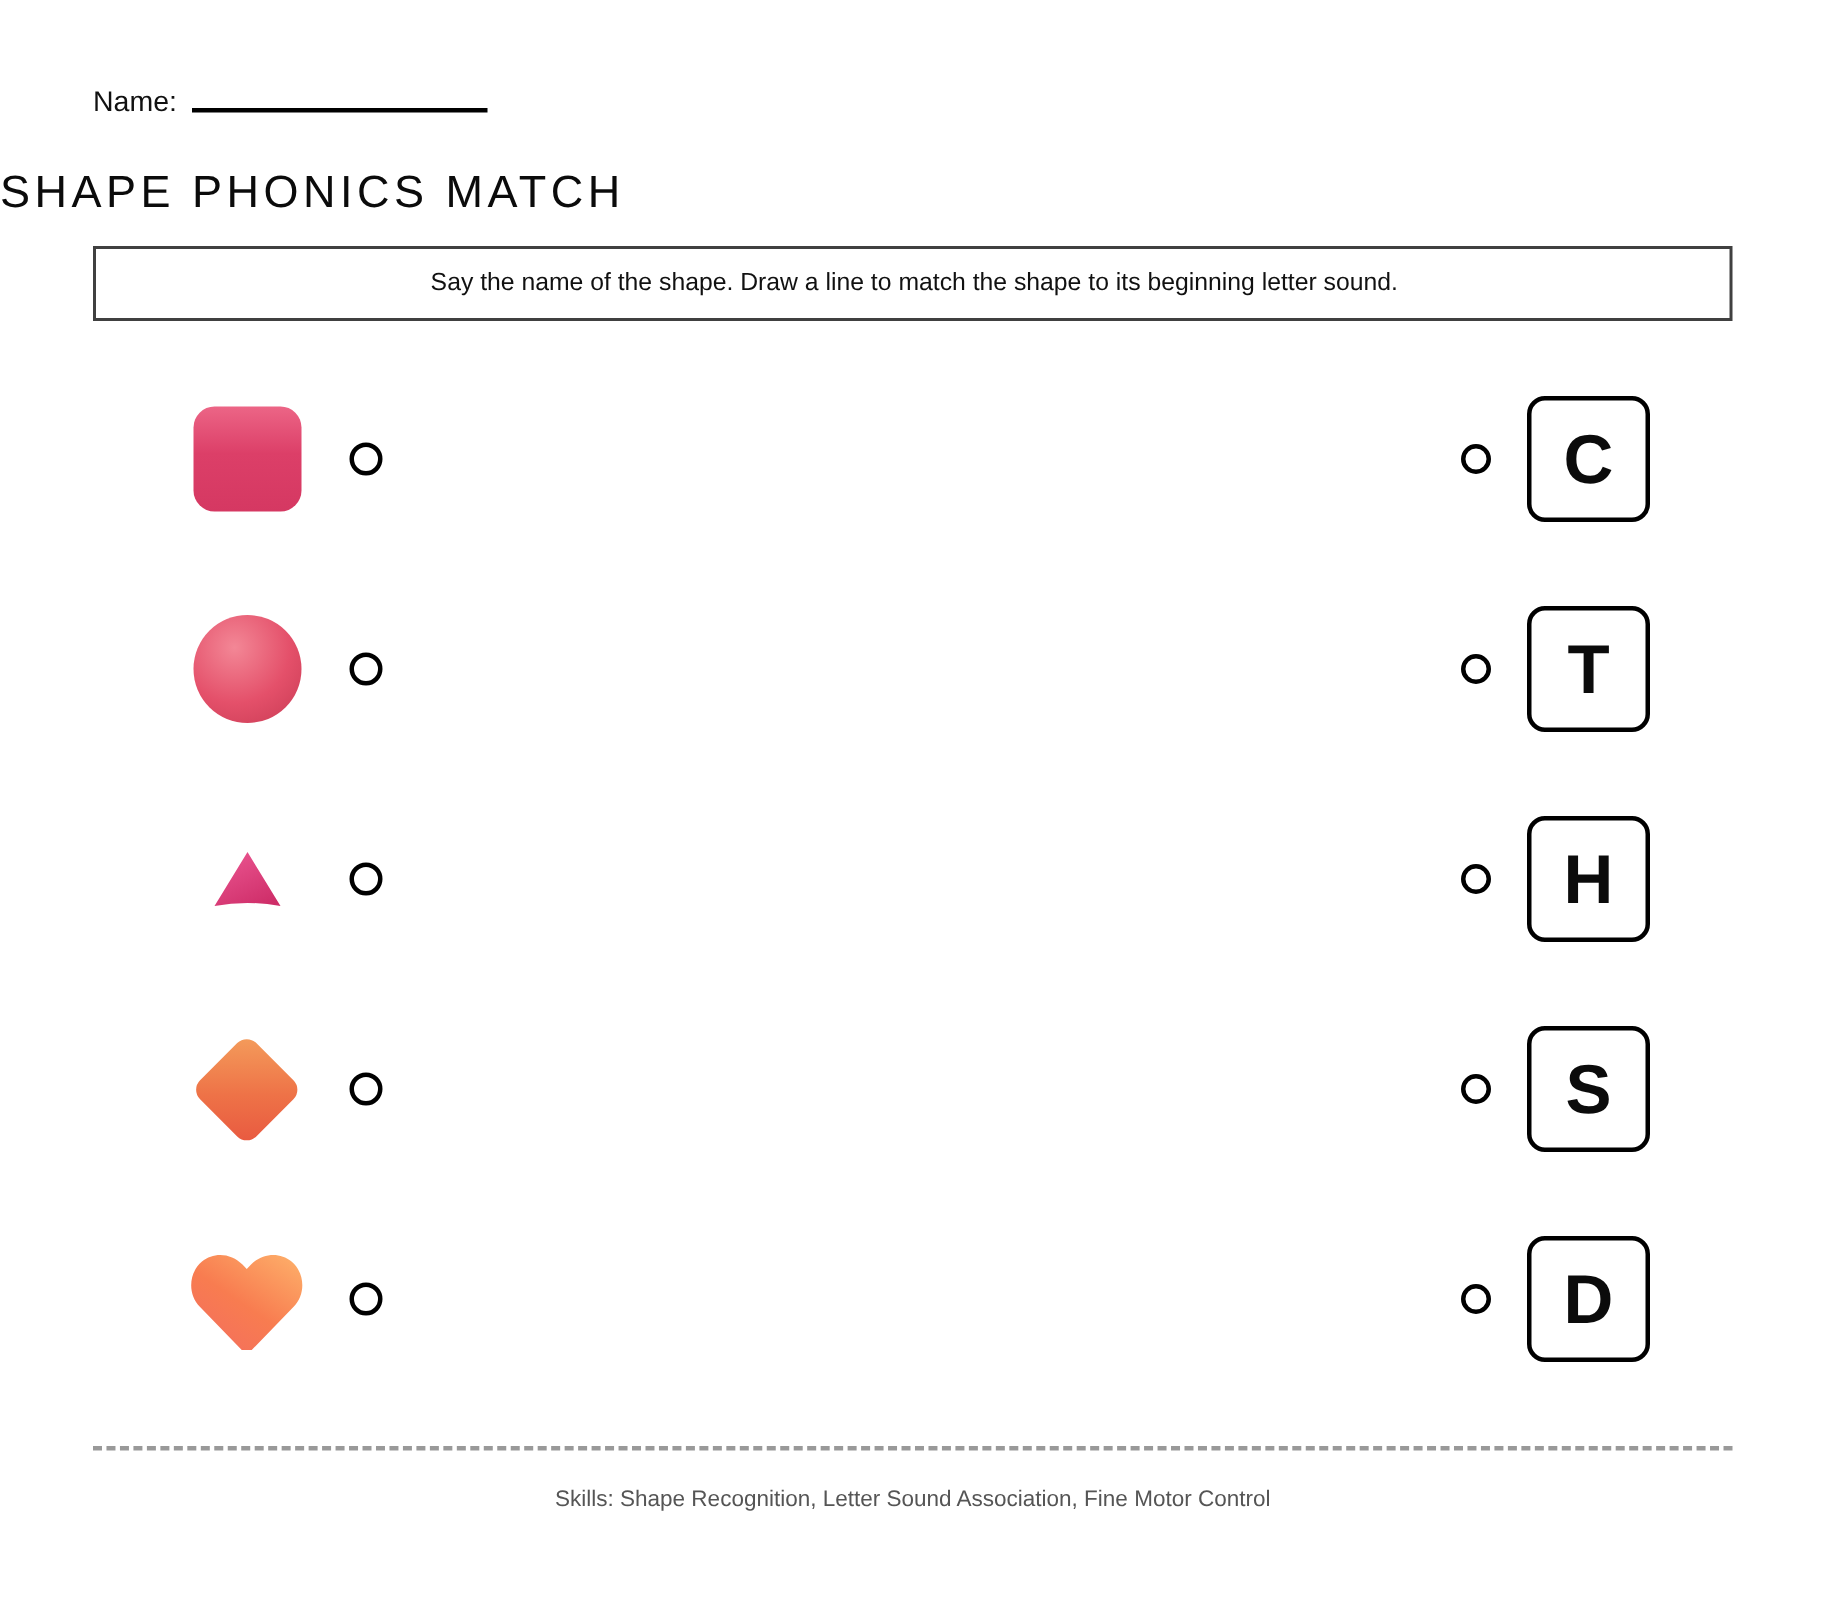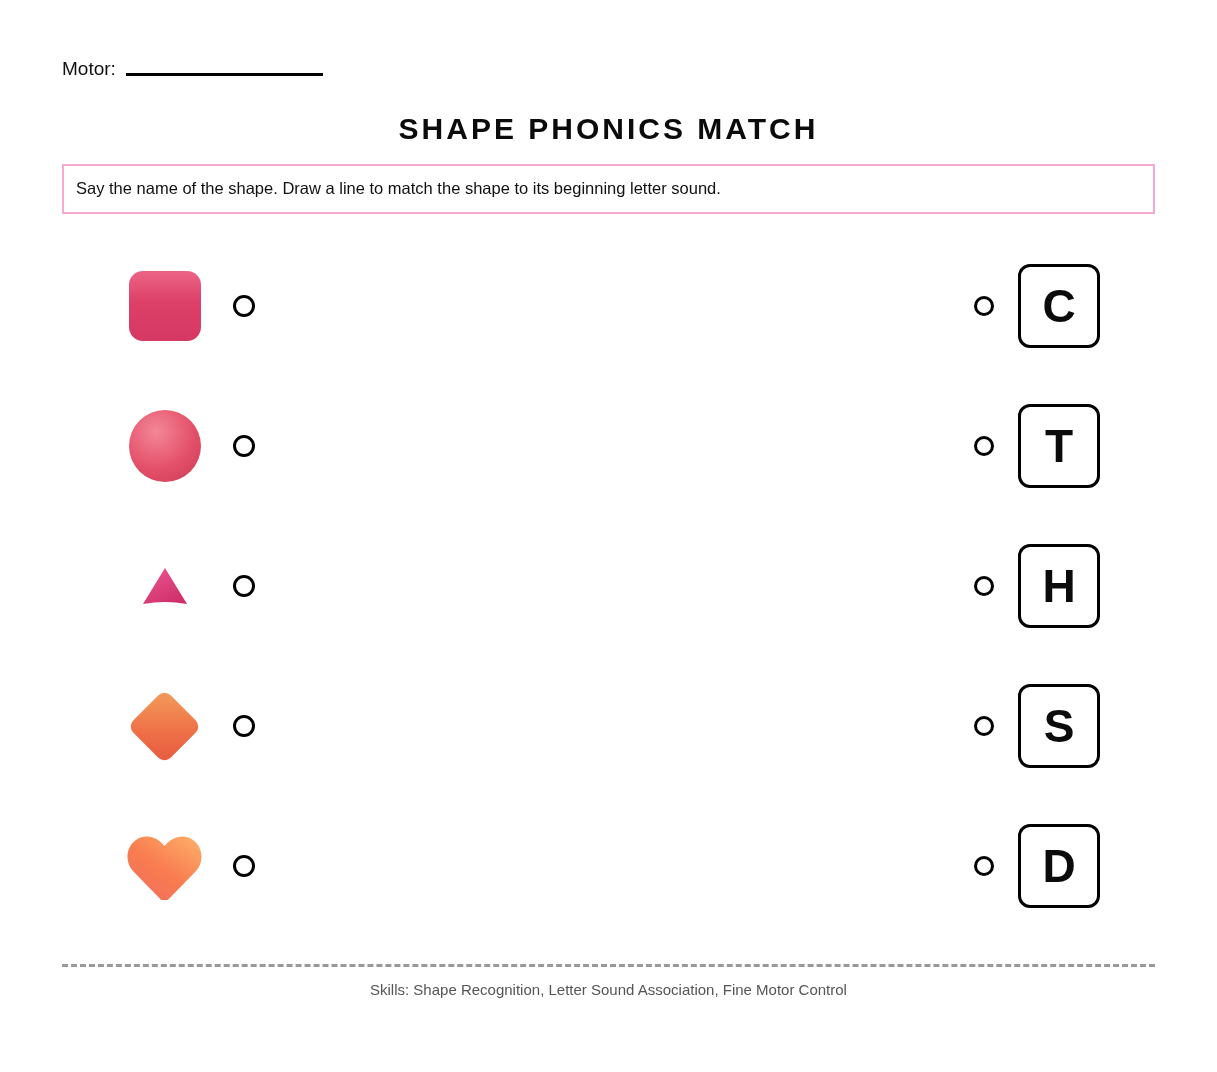--- a/index.html
+++ b/index.html
@@ -24,31 +24,32 @@
   .write-line {
     display: inline-block;
     width: 197px;
     border-bottom: 3px solid #000;
     margin-left: 10px;
     vertical-align: -1px;
   }
 
   
   .title {
-    text-align: center;
+    text-align: left;
     margin-top: 32px;
     font-size: 30px;
-    font-weight: bold;
+    font-weight: normal;
     letter-spacing: 3px;
     color: #0b0b0b;
   }
   .instructions-box {
     margin: 18px 62px 0 62px;
-    border: 2px solid #f9a8d4;
+    border: 2px solid #404040;
     padding: 13px 10px 14px 12px;
+    text-align: center;
   }
   .instructions-text { font-size: 16.5px; color: #111; }
 
   
   .match-area { margin-top: 22px; }
   .match-row { position: relative; height: 140px; }
   .shape-cell {
     position: absolute; left: 127px; top: 50%;
     width: 75px; height: 78px;
     transform: translateY(-50%);
@@ -88,34 +89,34 @@
     background: linear-gradient(to bottom right, #f49e5c 0%, #ee7247 55%, #e85840 100%);
   }
   svg.shape-svg { display: block; }
 
   
   .divider {
     margin: 28px 62px 0 62px;
     border-top: 3px dashed #999;
   }
   .skills {
-    margin-top: 14px;
+    margin-top: 24px;
     text-align: center;
     font-size: 15px;
     color: #555;
   }
 </style>
 </head>
 <body>
 
 <div class="page">
 
   <div class="header-row">
     <div class="field-group">
-      <span>Motor:</span><span class="write-line"></span>
+      <span>Name:</span><span class="write-line"></span>
     </div>
   </div>
 
   <div class="title">SHAPE PHONICS MATCH</div>
 
   <div class="instructions-box">
     <span class="instructions-text">Say the name of the shape. Draw a line to match the shape to its beginning letter sound.</span>
   </div>
 
   <div class="match-area">

